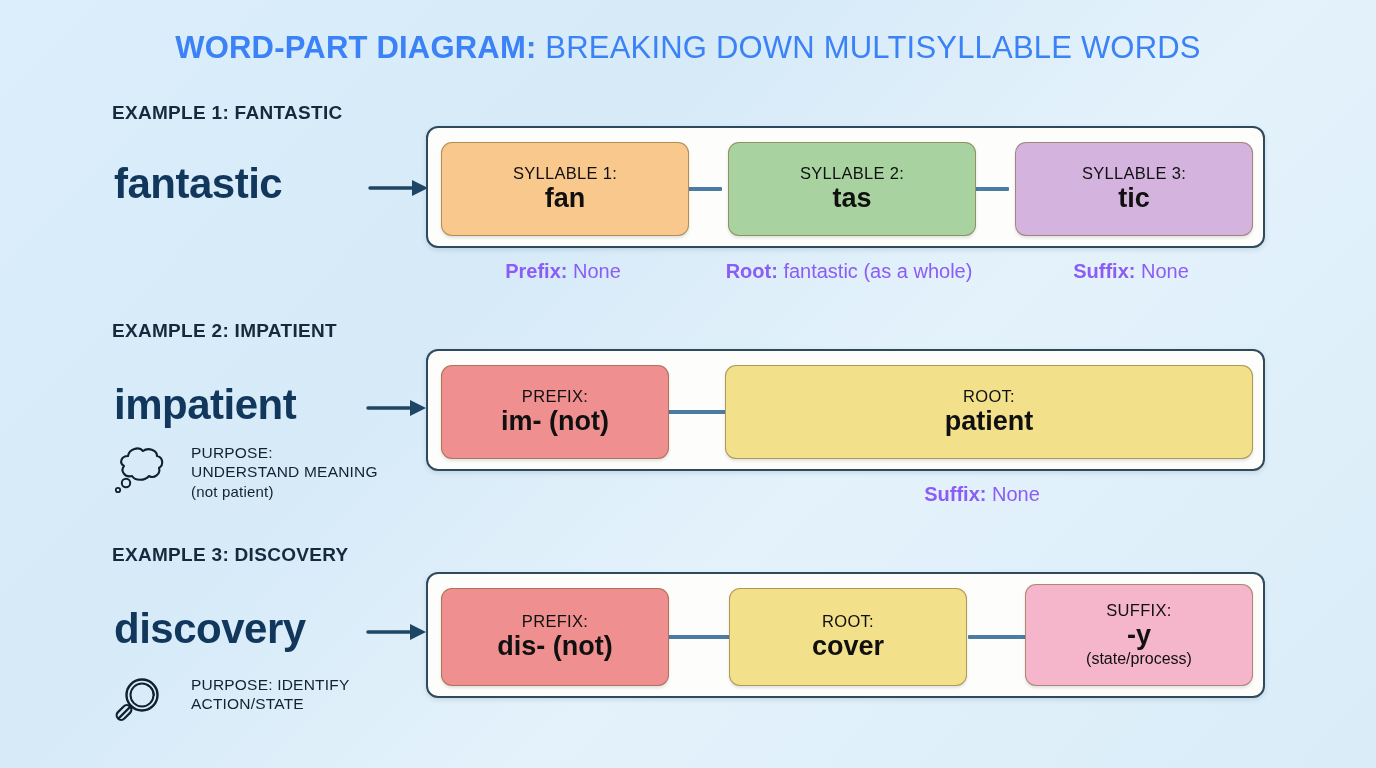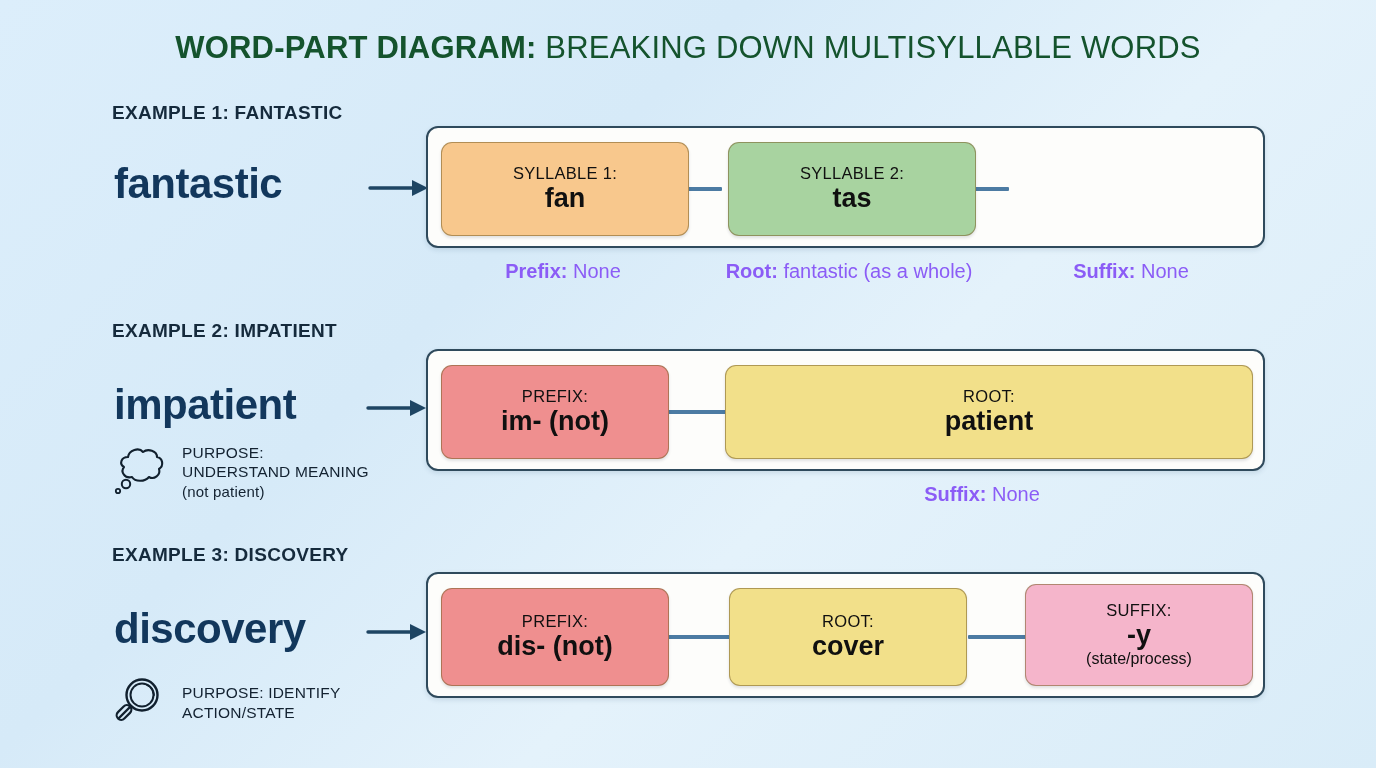--- a/index.html
+++ b/index.html
@@ -18,21 +18,21 @@
   }
 
   
   .title {
     position: absolute;
     left: 0; right: 0;
     top: 30px;
     text-align: center;
     font-size: 31px;
     letter-spacing: 0.2px;
-    color: #14532d;
+    color: #3b82f6;
     white-space: nowrap;
   }
   .title .t-strong { font-weight: 700; }
   .title .t-light  { font-weight: 400; }
 
   
   .example { position: absolute; left: 0; top: 0; width: 1376px; }
 
   .ex-label {
     position: absolute;
@@ -118,22 +118,22 @@
     color: #8b5cf6;
     white-space: nowrap;
     transform: translateX(-50%);
   }
   .morph b { font-weight: 700; }
 
   
   .purpose {
     position: absolute;
     display: flex;
-    align-items: center;
-    gap: 14px;
+    align-items: flex-start;
+    gap: 23px;
   }
   .purpose .p-icon { flex: 0 0 auto; margin-top: 1px; }
   .purpose .p-text {
     font-size: 15.5px;
     line-height: 1.25;
     letter-spacing: 0.2px;
     color: #132231;
     white-space: nowrap;
   }
   .purpose .p-text .sub { font-size: 15px; }
@@ -164,20 +164,24 @@
     <div class="part" style="left:13px; top:14px; width:248px; height:94px; background:#f8c88d">
       <span class="p-kind">SYLLABLE 1:</span>
       <span class="p-val">fan</span>
     </div>
 
     <div class="part" style="left:300px; top:14px; width:248px; height:94px; background:#a8d3a0">
       <span class="p-kind">SYLLABLE 2:</span>
       <span class="p-val">tas</span>
     </div>
 
+    <div class="part" style="left:587px; top:14px; width:238px; height:94px; background:#d4b3de">
+      <span class="p-kind">SYLLABLE 3:</span>
+      <span class="p-val">tic</span>
+    </div>
   </div>
 
   <div class="morph" style="left:563px; top:260px">
     <b>Prefix:</b>
     <span>None</span>
   </div>
   <div class="morph" style="left:849px; top:260px">
     <b>Root:</b>
     <span>fantastic (as a whole)</span>
   </div>

